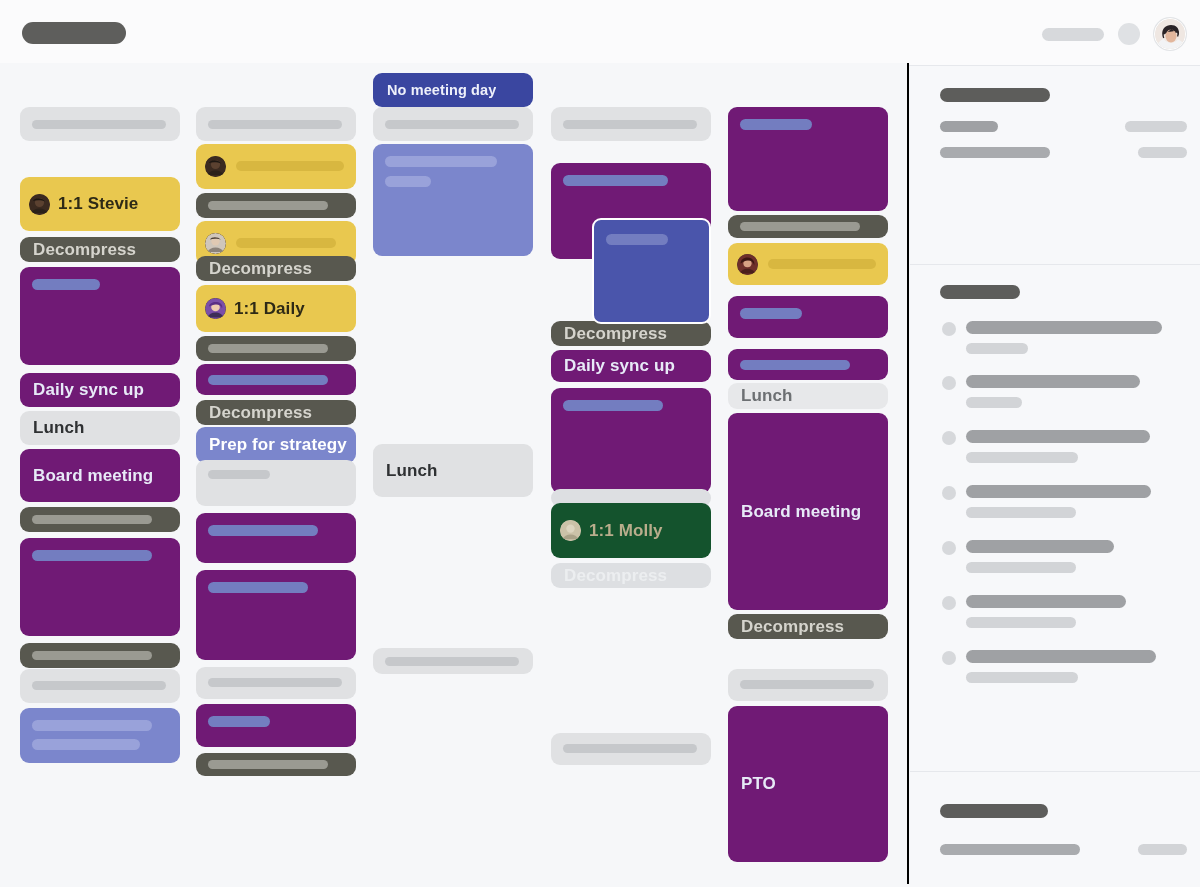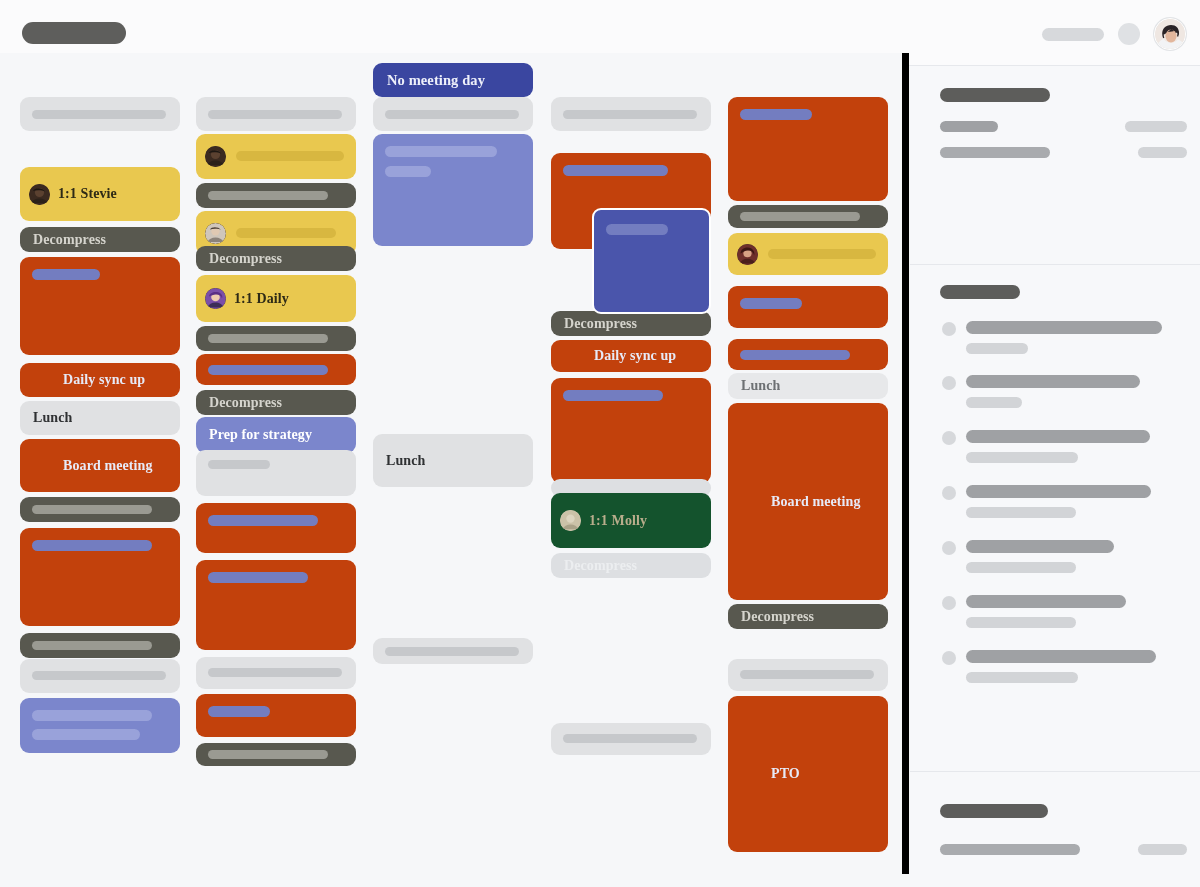--- a/index.html
+++ b/index.html
@@ -25,37 +25,37 @@
   .tb-circle { width: 22px; height: 22px; border-radius: 50%; background: #dfe1e4; }
   .avatar {
     width: 32px; height: 32px; border-radius: 50%;
     background: #e9e3df; overflow: hidden; position: relative;
     border: 1.5px solid #ffffff; box-shadow: 0 0 0 1px #e2e4e7;
   }
   .avatar svg { display: block; width: 32px; height: 32px; }
 
   
   .board {
-    position: absolute; left: 0; top: 53px; width: 909px; height: 821px;
-    background: #f6f7f9; border-right: 7px solid #000000; overflow: hidden; font-family: Liberation Serif, serif;
+    position: absolute; left: 0; top: 63px; width: 909px; height: 821px;
+    background: #f6f7f9; border-right: 2px solid #000000; overflow: hidden;
   }
   .col { position: absolute; width: 160px; top: 0; }
 
   
   .card {
     position: absolute; left: 0; width: 160px;
     border-radius: 9px;
   }
   .lbl {
-    font-size: 14px; font-weight: 700; letter-spacing: .1px;
+    font-size: 17px; font-weight: 700; letter-spacing: .1px;
     white-space: nowrap; overflow: hidden;
   }
 
   
-  .v-blue      { background: #c2410c; padding-left: 30px; }
+  .v-blue      { background: #701a75; }
   .v-blue .lbl { color: #e7eaf7; }
   .v-lightblue { background: #7b86cc; }
   .v-lightblue .lbl { color: #ffffff; }
   .v-yellow    { background: #e9c84f; }
   .v-yellow .lbl { color: #2e2a16; }
   .v-yellowpale{ background: #14532d; }
   .v-yellowpale .lbl { color: #b9ad8c; }
   .v-dark      { background: #58584f; }
   .v-dark .lbl { color: #d5d4cd; }
   .v-darkpale  { background: #dddfe2; }

